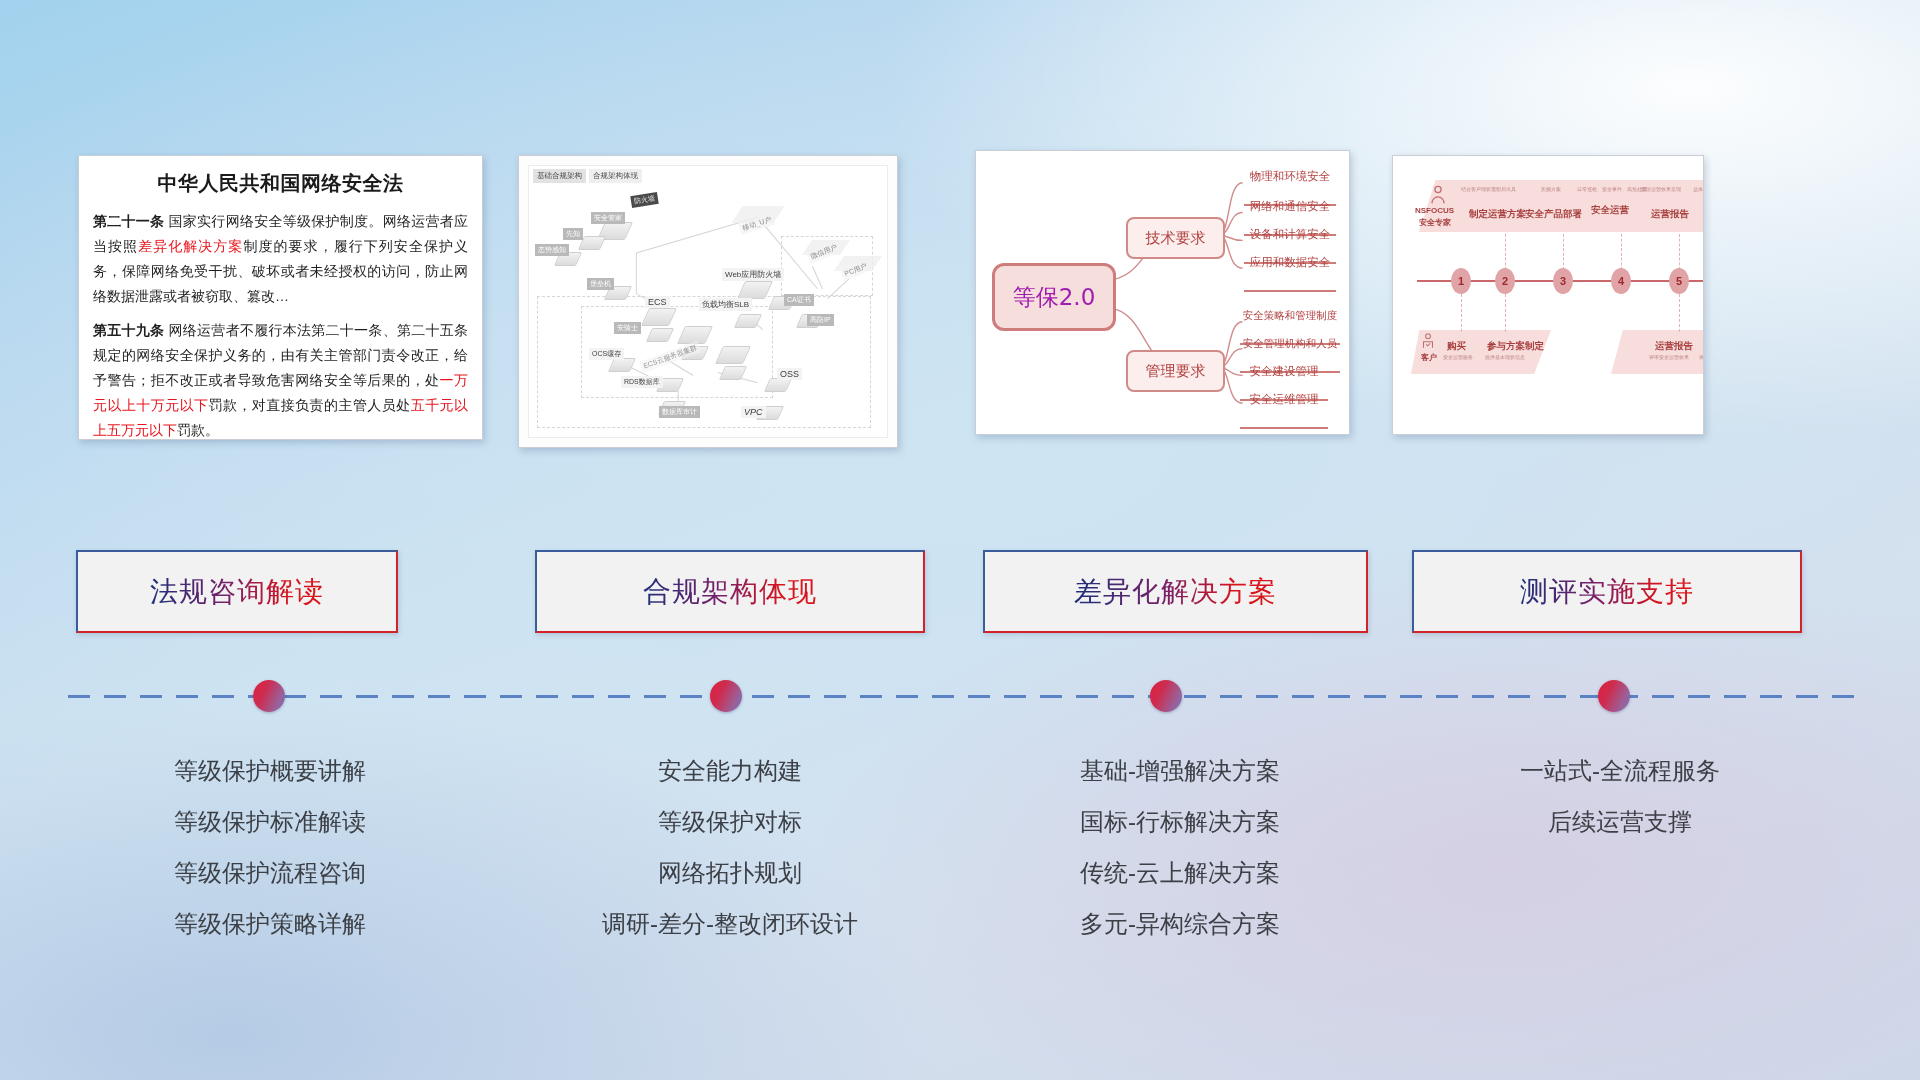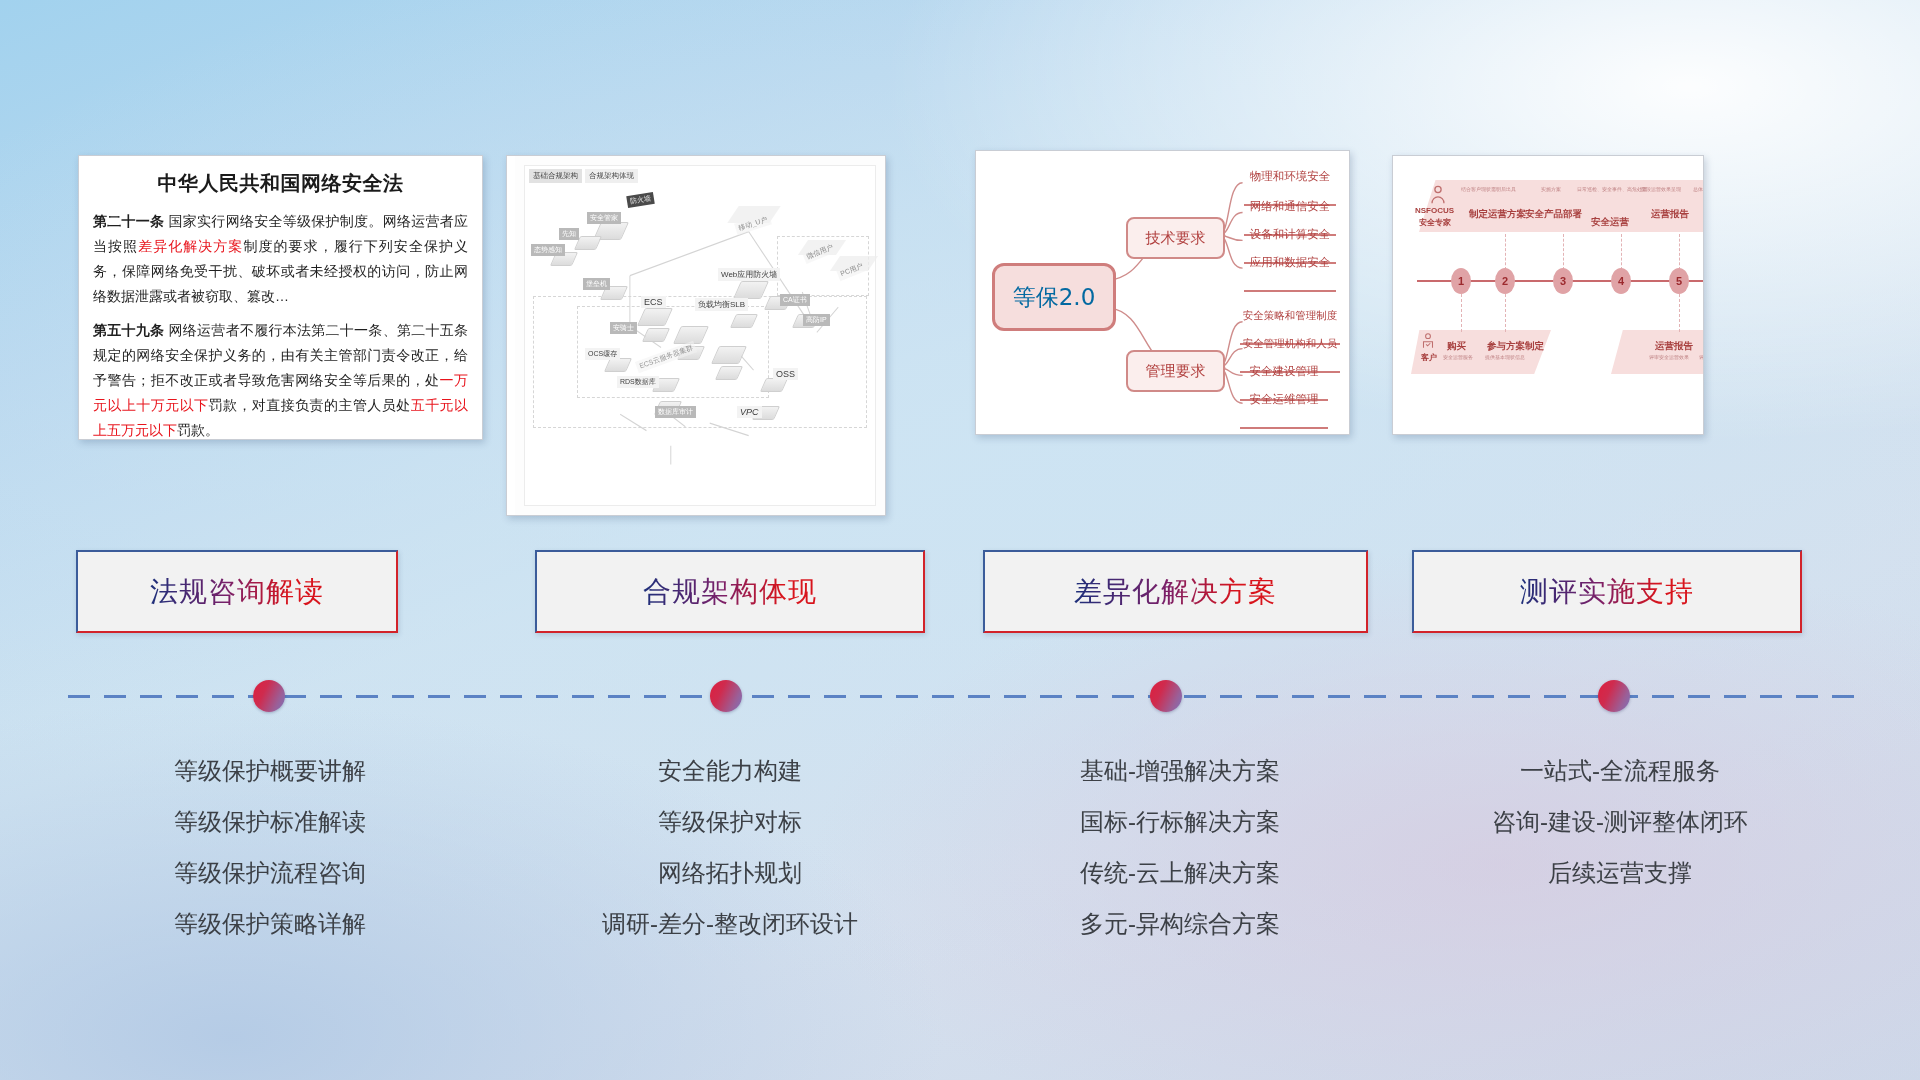--- a/index.html
+++ b/index.html
@@ -17,21 +17,21 @@
       radial-gradient(ellipse 90% 70% at 50% 42%, rgba(205,228,243,.9) 0%, rgba(205,228,243,0) 70%),
       linear-gradient(160deg,#a2d2ee 0%, #b9d8ef 22%, #cfe3f1 45%, #d5e0ee 70%, #cdd8e9 100%);
   }
   #root{position:absolute;inset:0;}
 
   
   .cards{position:absolute;left:0;top:0;width:1920px;height:460px;}
   .card{position:absolute;background:#fff;border:1px solid #c9cdd4;
     box-shadow:2px 3px 7px rgba(40,70,110,.22);box-sizing:border-box;overflow:hidden;}
   .card.c1{left:78px;top:155px;width:405px;height:285px;}
-  .card.c2{left:506px;top:155px;width:380px;height:361px;padding-left:8px;}
+  .card.c2{left:518px;top:155px;width:380px;height:293px;}
   .card.c3{left:975px;top:150px;width:375px;height:285px;}
   .card.c4{left:1392px;top:155px;width:312px;height:280px;}
 
   
   .law-title{text-align:center;font-size:20px;font-weight:bold;color:#1b1b1b;margin:14px 0 12px;letter-spacing:.5px;}
   .law-p{font-size:14px;line-height:25px;color:#1f1f1f;margin:0 14px 9px;text-align:justify;}
   .law-p b{font-weight:bold;}
   .law-p .rd{color:#e8141c;}
 
   
@@ -48,21 +48,21 @@
         border:1px solid #cfcfcf;border-radius:2px;transform:skewX(-24deg);}
   .cube.sm{width:20px;height:12px;}
   .plate{position:absolute;background:#eeeeee;transform:skewX(-34deg);opacity:.75;}
   .dash{position:absolute;border:1px dashed #d6d6d6;}
 
   
   .mm{position:relative;width:100%;height:100%;background:#fff;}
   .mm-center{position:absolute;left:16px;top:112px;width:118px;height:62px;
     background:#f6dedd;border:3px solid #cf7d7c;border-radius:12px;
     display:flex;align-items:center;justify-content:center;
-    font-size:23px;color:#0369a1;font-family:"DejaVu Sans",sans-serif;}
+    font-size:23px;color:#a21caf;font-family:"DejaVu Sans",sans-serif;}
   .mm-node{position:absolute;width:95px;height:38px;background:#fbeeed;border:2px solid #d08a88;
     border-radius:8px;display:flex;align-items:center;justify-content:center;
     font-size:15px;color:#b1403f;font-family:"DejaVu Serif",serif;}
   .mm-leaf{position:absolute;font-size:11.5px;color:#b0403f;font-family:"DejaVu Serif",serif;
     white-space:nowrap;padding-bottom:20px;border-bottom:2px solid #cf7b7a;text-align:center;}
   .mm svg{position:absolute;left:0;top:0;width:100%;height:100%;}
 
   
   .tl{position:relative;width:100%;height:100%;background:#fff;}
   .band{position:absolute;background:#f7dedd;}
@@ -261,21 +261,21 @@
             <path d="M6 21V13h12v8"></path>
             <path d="M9.5 16.5l2 2 3.5-3.5"></path>
         </svg>
         <div class="tll" style="left:28px;top:196px;font-size:8px;">客户</div>
 
         <div class="tls" style="left:68px;top:30px;">结合客户现状需明后出具</div>
         <div class="tll" style="left:76px;top:52px;">制定运营方案</div>
         <div class="tls" style="left:148px;top:30px;">实施方案</div>
         <div class="tll" style="left:132px;top:52px;">安全产品部署</div>
         <div class="tls" style="left:184px;top:30px;">日常巡检、安全事件、高危处置</div>
-        <div class="tll" style="left:198px;top:60px;">安全运营</div>
+        <div class="tll" style="left:198px;top:48px;">安全运营</div>
         <div class="tls" style="left:248px;top:30px;">阶段运营效果呈现</div>
         <div class="tll" style="left:258px;top:52px;">运营报告</div>
         <div class="tls" style="left:300px;top:30px;">总体服务范围阶段总体运营效果</div>
         <div class="tll" style="left:316px;top:52px;">服务报告</div>
 
         <div class="axis"></div>
         <div class="arrow"></div>
         <div class="vd" style="left:112px;top:78px;height:36px;"></div>
         <div class="vd" style="left:170px;top:78px;height:36px;"></div>
         <div class="vd" style="left:228px;top:78px;height:36px;"></div>
@@ -339,17 +339,16 @@
     <div>调研-差分-整改闭环设计</div>
   </div>
   <div class="list l3">
     <div>基础-增强解决方案</div>
     <div>国标-行标解决方案</div>
     <div>传统-云上解决方案</div>
     <div>多元-异构综合方案</div>
   </div>
   <div class="list l4">
     <div>一站式-全流程服务</div>
-    <div>咨询-建设-测评整体闭环</div>
     <div>后续运营支撑</div>
   </div>
 
 </div>
 
 </body></html>

